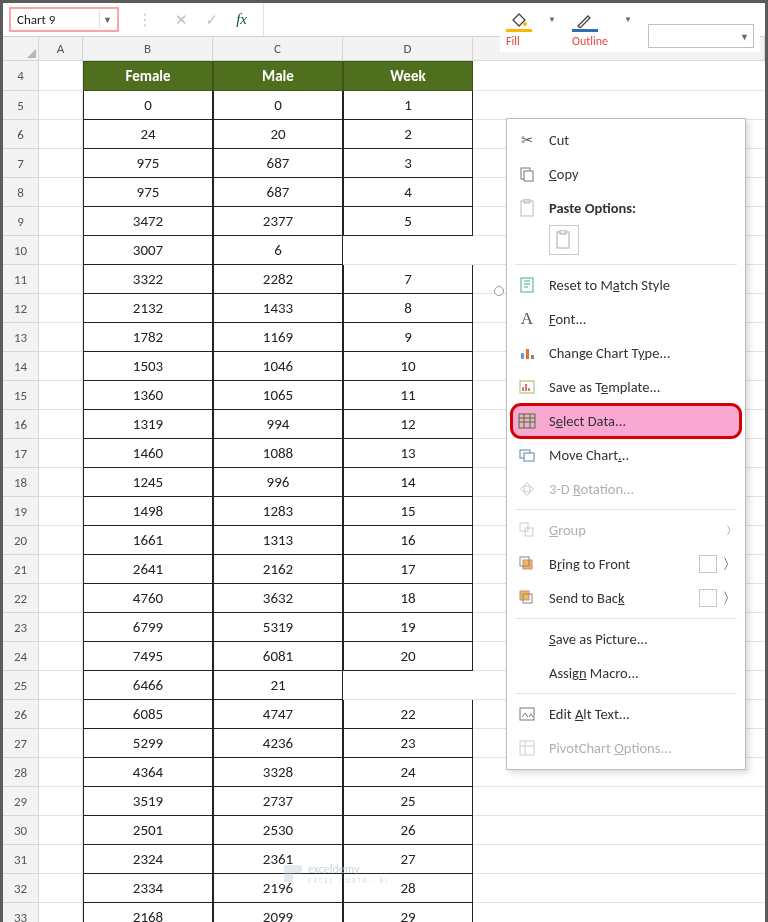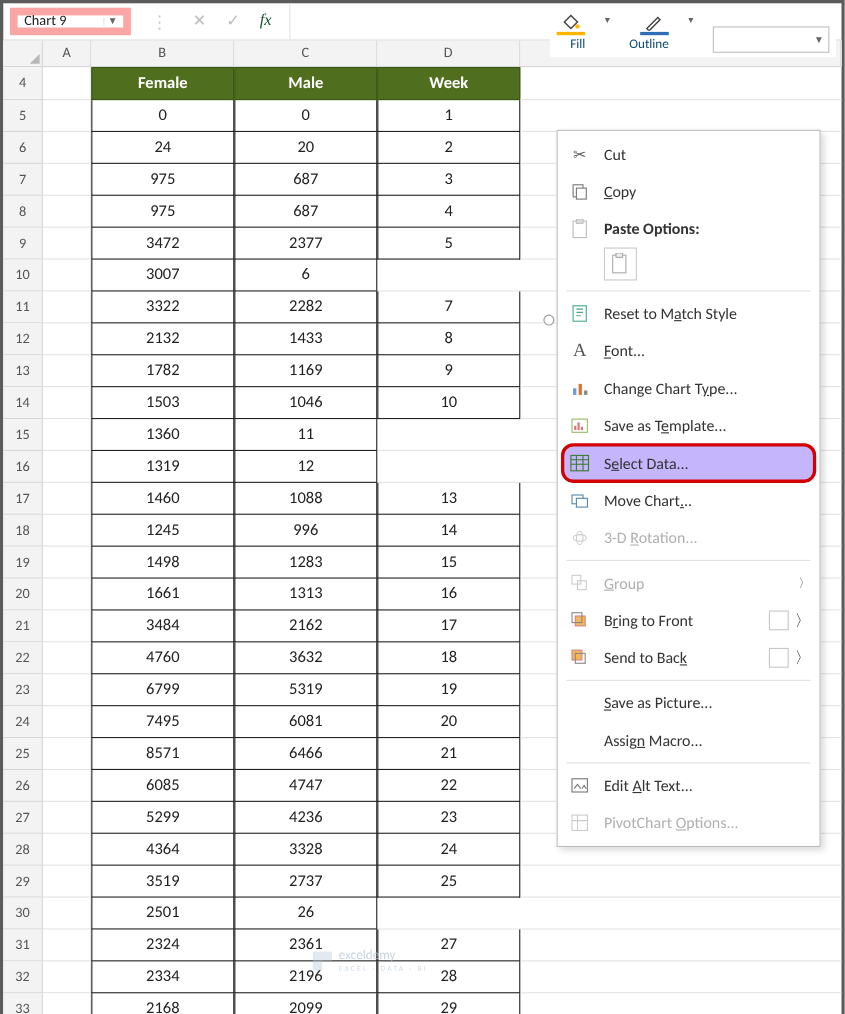--- a/index.html
+++ b/index.html
@@ -2,30 +2,30 @@
 <html><head>
 <meta charset="utf-8">
 <style>
 * { margin: 0; padding: 0; box-sizing: border-box; }
 body { font-family: "Segoe UI", Calibri, sans-serif; font-size: 14px; background: #fff; color: #222; width: 768px; position: relative; }
 
 .outer { border: 3px solid #5b5b5b; width: 768px; }
 
 
 .formula-row { display: flex; align-items: stretch; height: 34px; border-bottom: 1px solid #d0d0d0; }
-.name-box { width: 110px; border: 7px solid #fca5a5; margin: 4px 4px 4px 6px; display: flex; align-items: center; padding: 0 6px; font-size: 13px; background: #fff; position: relative; }
+.name-box { width: 110px; border: 2px solid #fca5a5; margin: 4px 4px 4px 6px; display: flex; align-items: center; padding: 0 6px; font-size: 13px; background: #fff; position: relative; }
 .name-box .dd { position: absolute; right: 2px; top: 2px; bottom: 2px; width: 16px; display: flex; align-items: center; justify-content: center; color: #666; font-size: 9px; border-left: 1px solid #e0e0e0; }
 .fx-sep { width: 44px; display: flex; align-items: center; justify-content: center; color: #ccc; font-size: 16px; }
 .fx-icons { display: flex; align-items: center; gap: 18px; color: #bdbdbd; font-size: 15px; padding: 0 8px; }
 .fx-label { font-style: italic; font-family: "Times New Roman", serif; color: #14532d; padding-right: 8px; }
 .fx-input { flex: 1; border-left: 1px solid #e0e0e0; }
 
 
 .mini-toolbar { position: absolute; right: 8px; top: 6px; display: flex; gap: 16px; align-items: flex-end; background: #fff; padding: 4px 6px; }
-.mini-item { display: flex; flex-direction: column; align-items: flex-end; font-size: 12px; color: #0c4a6e; }
+.mini-item { display: flex; flex-direction: column; align-items: flex-start; font-size: 12px; color: #ef4444; }
 .mini-item .ico { width: 26px; height: 22px; display: flex; align-items: center; justify-content: center; border-bottom: 3px solid #ffb400; margin-bottom: 2px; }
 .mini-item.outline .ico { border-bottom-color: #2f6db5; }
 .mini-dd { font-size: 8px; color: #666; align-self: flex-start; padding-top: 4px; }
 .mini-select { border: 1px solid #bfbfbf; width: 106px; height: 24px; display: flex; align-items: center; justify-content: flex-end; padding-right: 4px; color: #666; font-size: 9px; }
 .col-heads-row { display: flex; height: 24px; border-bottom: 1px solid #d6d6d6; background: #f3f3f3; }
 .corner { width: 36px; border-right: 1px solid #d6d6d6; background: #f3f3f3; position: relative; }
 .corner::after { content: ""; position: absolute; right: 2px; bottom: 2px; border-right: 9px solid #b7b7b7; border-top: 9px solid transparent; }
 .col-head { text-align: center; font-size: 13px; color: #555; display: flex; align-items: center; justify-content: center; border-right: 1px solid #d6d6d6; background: #f3f3f3; }
 .chA { width: 44px; }
 .chB, .chC, .chD { width: 130px; }
@@ -57,21 +57,21 @@
 .ctx .mi.disabled { color: #b0b0b0; }
 .ctx .mi .mi-ico { width: 20px; height: 20px; display: flex; align-items: center; justify-content: center; color: #555; }
 .ctx .mi.disabled .mi-ico { color: #c5c5c5; }
 .ctx .mi .ul { text-decoration: underline; }
 .ctx .mi .arrow { margin-left: auto; color: #666; font-size: 11px; }
 .ctx .mi .arrow-box { margin-left: auto; display: flex; align-items: center; gap: 6px; }
 .ctx .mi .arrow-box .frame { width: 18px; height: 18px; border: 1px solid #c7c7c7; display: flex; align-items: center; justify-content: center; }
 .ctx .sep { height: 1px; background: #e2e2e2; margin: 3px 8px; }
 .ctx .paste-opts { padding-left: 42px; padding-bottom: 6px; }
 .ctx .paste-opts .po { width: 30px; height: 30px; border: 1px solid #c9c9c9; display: inline-flex; align-items: center; justify-content: center; color: #888; }
-.ctx .mi.hl { background: #c4b5fd; outline: 3px solid #d40000; outline-offset: -2px; border-radius: 10px; margin: 0 4px; padding-left: 6px; }
+.ctx .mi.hl { background: #f9a8d4; outline: 3px solid #d40000; outline-offset: -2px; border-radius: 10px; margin: 0 4px; padding-left: 6px; }
 
 .chart-handle { position: absolute; left: 494px; top: 286px; width: 10px; height: 10px; border: 1px solid #9a9a9a; background: #fff; border-radius: 50%; }
 
 svg { display: block; }
 </style>
 </head>
 <body>
 
 <div class="outer">
 
@@ -206,27 +206,29 @@
         <div class="cA"></div>
         <div class="cB">1503</div>
         <div class="cC">1046</div>
         <div class="cD">10</div>
         <div class="cRest"></div>
       </div>
       <div class="row data">
         <div class="rh">15</div>
         <div class="cA"></div>
         <div class="cB">1360</div>
+        <div class="cC">1065</div>
         <div class="cD">11</div>
         <div class="cRest"></div>
       </div>
       <div class="row data">
         <div class="rh">16</div>
         <div class="cA"></div>
         <div class="cB">1319</div>
+        <div class="cC">994</div>
         <div class="cD">12</div>
         <div class="cRest"></div>
       </div>
       <div class="row data">
         <div class="rh">17</div>
         <div class="cA"></div>
         <div class="cB">1460</div>
         <div class="cC">1088</div>
         <div class="cD">13</div>
         <div class="cRest"></div>
@@ -251,21 +253,21 @@
         <div class="rh">20</div>
         <div class="cA"></div>
         <div class="cB">1661</div>
         <div class="cC">1313</div>
         <div class="cD">16</div>
         <div class="cRest"></div>
       </div>
       <div class="row data">
         <div class="rh">21</div>
         <div class="cA"></div>
-        <div class="cB">3484</div>
+        <div class="cB">2641</div>
         <div class="cC">2162</div>
         <div class="cD">17</div>
         <div class="cRest"></div>
       </div>
       <div class="row data">
         <div class="rh">22</div>
         <div class="cA"></div>
         <div class="cB">4760</div>
         <div class="cC">3632</div>
         <div class="cD">18</div>
@@ -283,21 +285,20 @@
         <div class="rh">24</div>
         <div class="cA"></div>
         <div class="cB">7495</div>
         <div class="cC">6081</div>
         <div class="cD">20</div>
         <div class="cRest"></div>
       </div>
       <div class="row data">
         <div class="rh">25</div>
         <div class="cA"></div>
-        <div class="cB">8571</div>
         <div class="cC">6466</div>
         <div class="cD">21</div>
         <div class="cRest"></div>
       </div>
       <div class="row data">
         <div class="rh">26</div>
         <div class="cA"></div>
         <div class="cB">6085</div>
         <div class="cC">4747</div>
         <div class="cD">22</div>
@@ -324,20 +325,21 @@
         <div class="cA"></div>
         <div class="cB">3519</div>
         <div class="cC">2737</div>
         <div class="cD">25</div>
         <div class="cRest"></div>
       </div>
       <div class="row data">
         <div class="rh">30</div>
         <div class="cA"></div>
         <div class="cB">2501</div>
+        <div class="cC">2530</div>
         <div class="cD">26</div>
         <div class="cRest"></div>
       </div>
       <div class="row data">
         <div class="rh">31</div>
         <div class="cA"></div>
         <div class="cB">2324</div>
         <div class="cC">2361</div>
         <div class="cD">27</div>
         <div class="cRest"></div>

